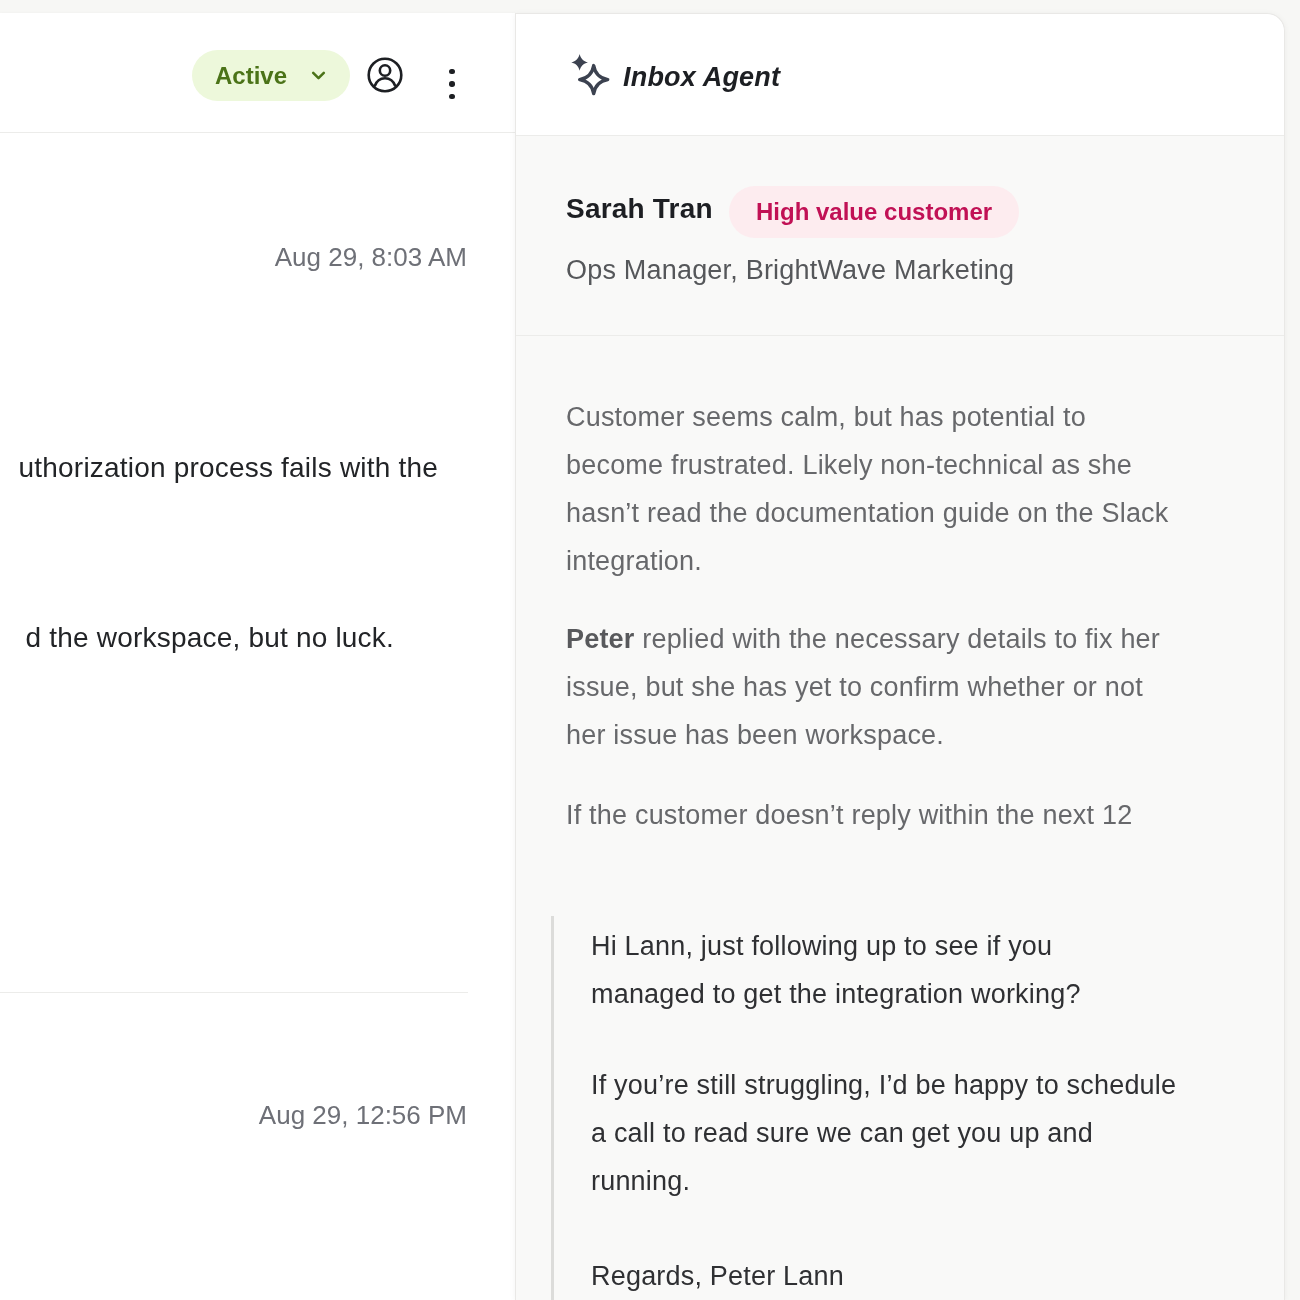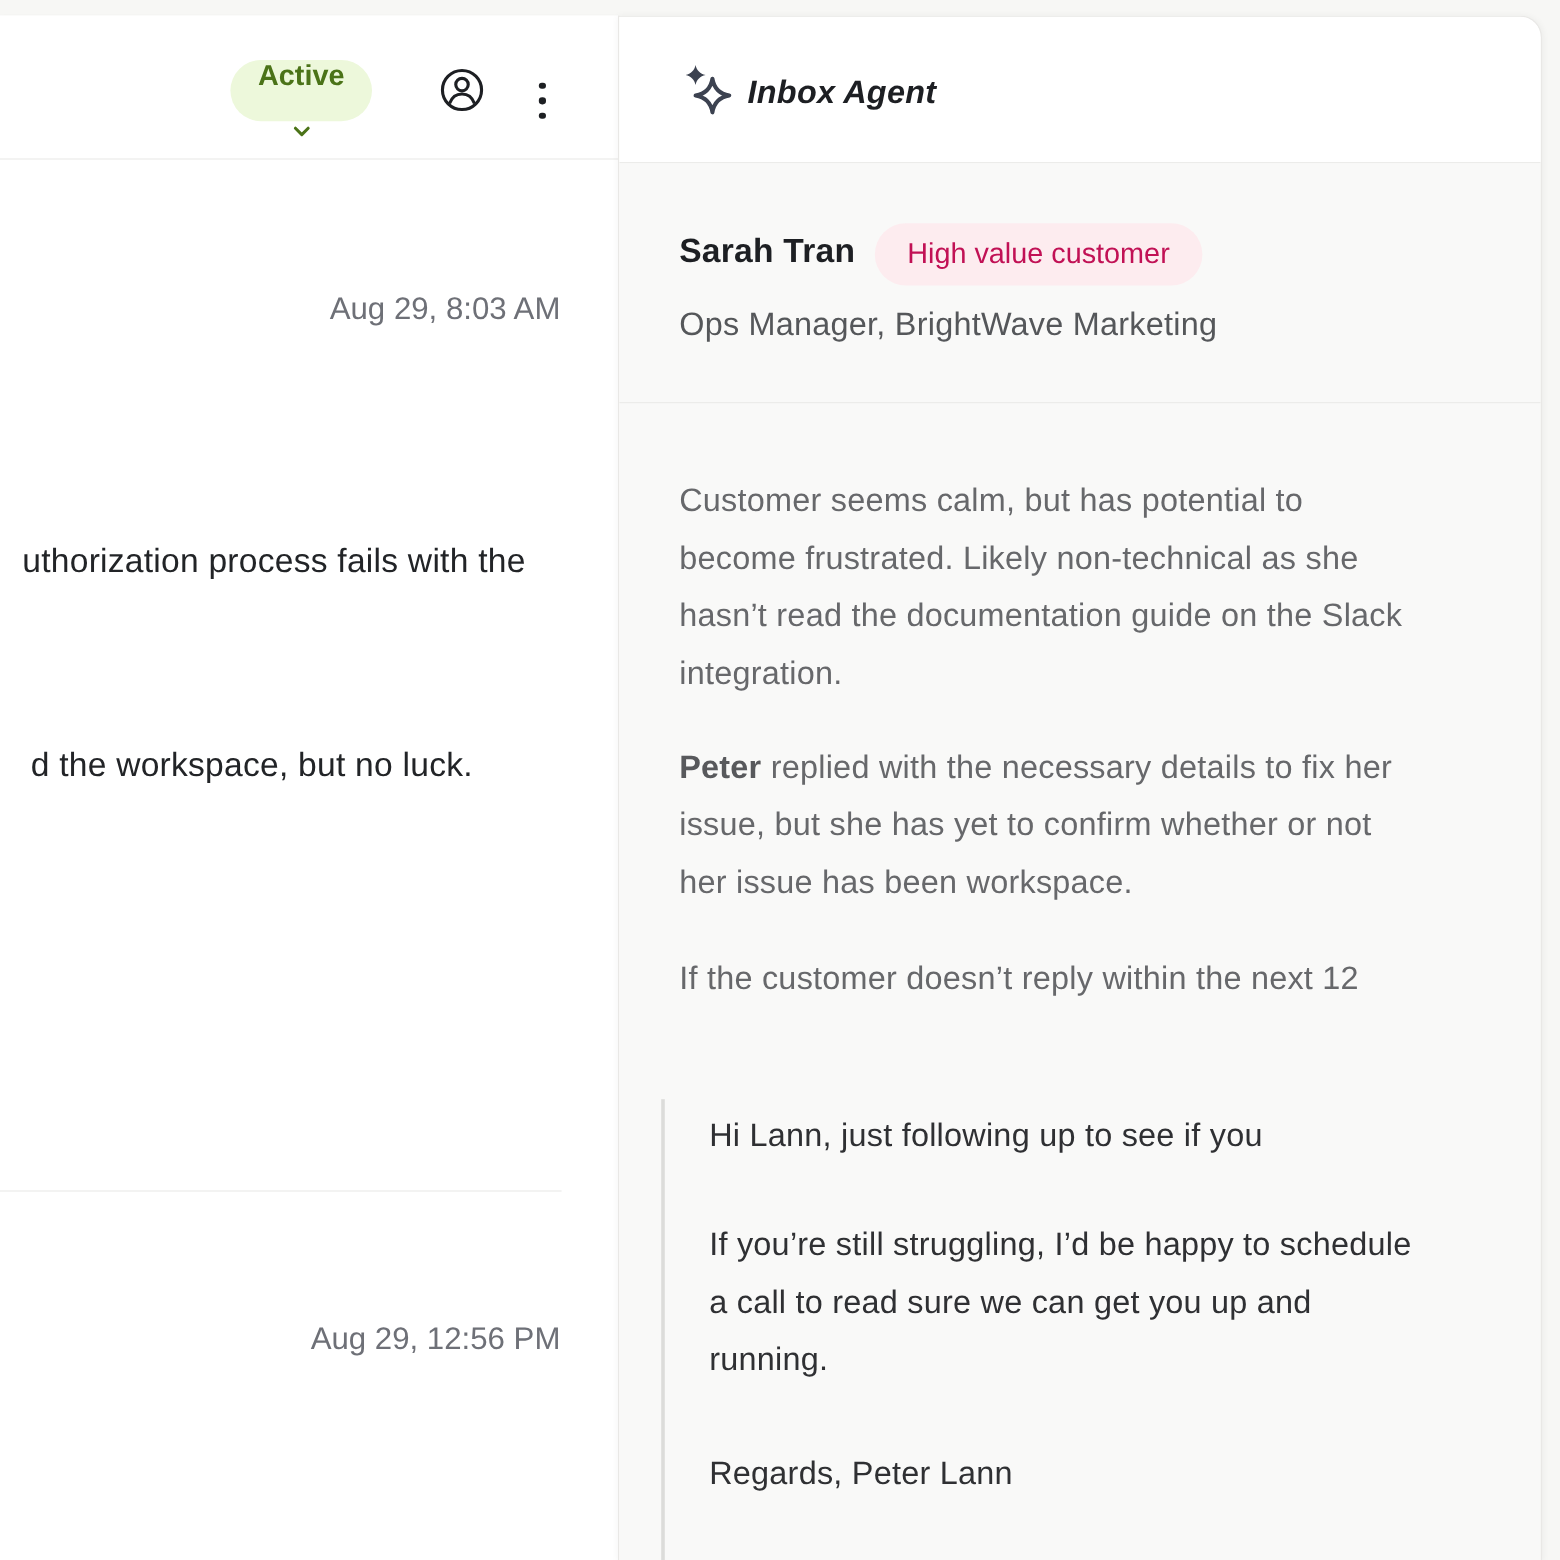--- a/index.html
+++ b/index.html
@@ -24,21 +24,21 @@
   }
   .conv-header{
     position:absolute;left:0;top:0;width:100%;height:120px;
     border-bottom:1px solid var(--divider);background:var(--card-bg);
   }
   .status-pill{
     position:absolute;left:192px;top:37px;height:51px;
     display:inline-flex;align-items:center;gap:23px;padding:0 23px;
     background:var(--active-pill-bg);border:none;border-radius:26px;
     color:var(--active-pill-text);font-size:24px;font-weight:bold;
-    font-family:"Liberation Sans", sans-serif;cursor:pointer;flex-direction:column;
+    font-family:"Liberation Sans", sans-serif;cursor:pointer;
   }
   .avatar-btn{
     position:absolute;left:366px;top:43px;width:38px;height:38px;
     background:none;border:none;padding:0;cursor:pointer;
   }
   .kebab-btn{
     position:absolute;left:440px;top:45px;width:24px;height:52px;
     background:none;border:none;cursor:pointer;
     display:flex;flex-direction:column;align-items:center;justify-content:center;gap:7px;
   }
@@ -76,21 +76,21 @@
     border-bottom:1px solid var(--divider);
   }
   .customer-name{
     position:absolute;left:50px;top:57px;
     color:var(--heading-text);font-size:28px;font-weight:bold;letter-spacing:.2px;white-space:nowrap;
   }
   .customer-badge{
     position:absolute;left:213px;top:50px;height:52px;
     display:inline-flex;align-items:center;padding:0 27px;
     background:var(--badge-bg);border-radius:26px;
-    color:var(--badge-text);font-size:24px;font-weight:normal;white-space:nowrap;
+    color:var(--badge-text);font-size:24px;font-weight:bold;white-space:nowrap;
   }
   .customer-role{
     position:absolute;left:50px;top:119px;
     color:#55575a;font-size:27px;letter-spacing:.2px;white-space:nowrap;
   }
   .para{position:absolute;left:50px;width:700px;}
   .para .line{
     line-height:48px;font-size:27px;color:var(--body-text);
     letter-spacing:.2px;white-space:nowrap;
   }
@@ -180,20 +180,21 @@
     <div class="line">her issue has been workspace.</div>
   </div>
 
   <div class="para p3">
     <div class="line"><span class="lead"></span><span>If the customer doesn’t reply within the next 12</span></div>
   </div>
 
   <div class="quote">
     <div class="para qp1">
       <div class="line">Hi Lann, just following up to see if you</div>
+      <div class="line">managed to get the integration working?</div>
     </div>
     <div class="para qp2">
       <div class="line">If you’re still struggling, I’d be happy to schedule</div>
       <div class="line">a call to read sure we can get you up and</div>
       <div class="line">running.</div>
     </div>
     <div class="para qp3">
       <div class="line">Regards, Peter Lann</div>
     </div>
   </div>

